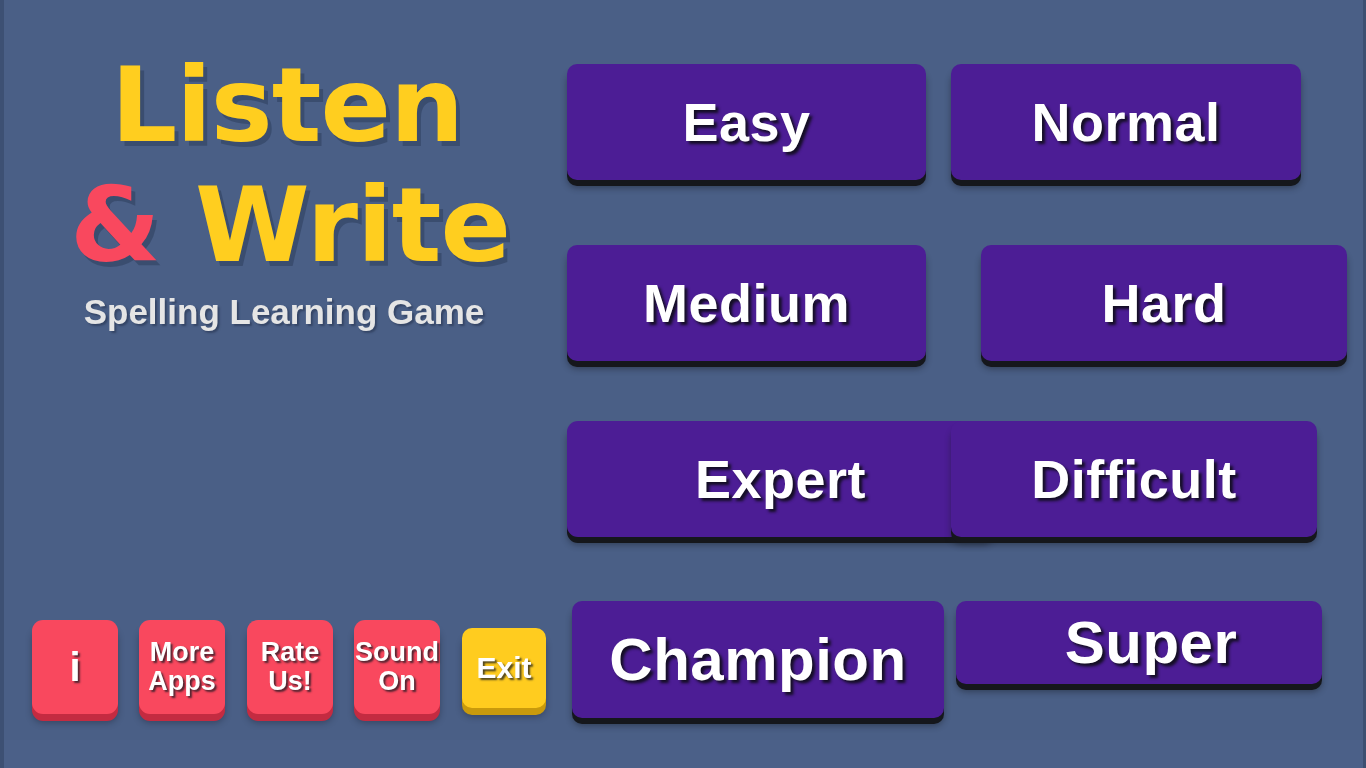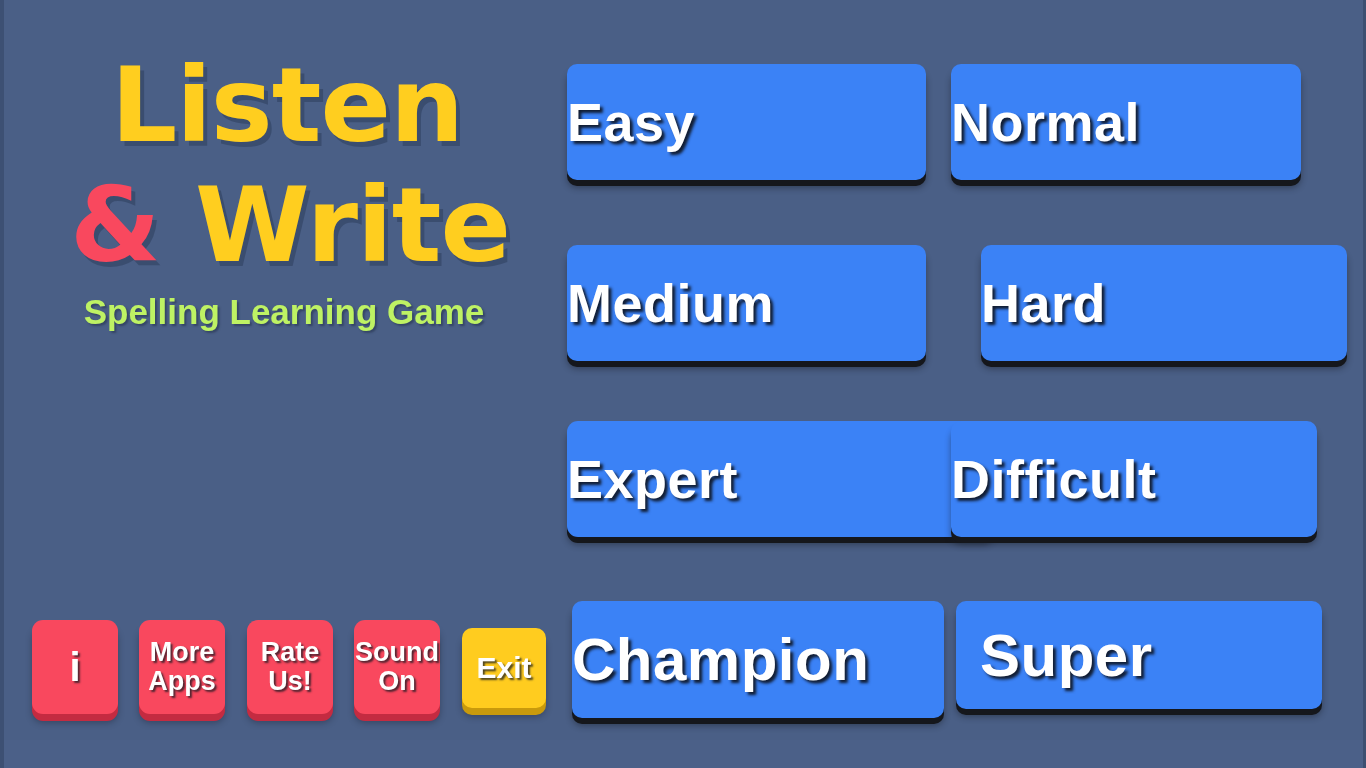--- a/index.html
+++ b/index.html
@@ -58,58 +58,58 @@
   #title-line2 { margin-top: 20px; padding-left: 12px; }
   .amp {
     color: #F9485E;
   }
   #subtitle {
     margin-top: 16px;
     font-family: "Liberation Sans", sans-serif;
     font-weight: bold;
     font-size: 35px;
     letter-spacing: 0px;
-    color: #bef264;
+    color: #e5e5e5;
     text-align: center;
     text-shadow: 2px 2px 2px rgba(35,48,74,0.55);
     white-space: nowrap;
   }
 
   
   .lvl {
     position: absolute;
     box-sizing: border-box;
-    background: #3b82f6;
+    background: #4c1d95;
     border-radius: 10px;
     border: none;
     outline: none;
     box-shadow: 0 6px 0 0 #15171c, 0 8px 6px rgba(22,26,36,0.45);
     color: #ffffff;
     font-family: "Liberation Sans", sans-serif;
     font-weight: bold;
     display: flex;
     align-items: center;
-    justify-content: flex-start;
+    justify-content: center;
     padding: 0;
     cursor: pointer;
     text-shadow: 3px 3px 3px rgba(10,12,16,0.85);
     letter-spacing: 0.5px;
   }
   .lvl span { pointer-events: none; }
 
   
   #btn-easy      { left: 563px; top: 64px;  width: 359px; height: 116px; font-size: 54px; }
   #btn-normal    { left: 947px; top: 64px;  width: 350px; height: 116px; font-size: 54px; }
   #btn-medium    { left: 563px; top: 245px; width: 359px; height: 116px; font-size: 54px; }
   #btn-hard      { left: 947px; top: 245px; width: 366px; height: 116px; font-size: 54px; margin-left: 30px; }
   #btn-expert    { left: 563px; top: 421px; width: 427px; height: 116px; font-size: 54px; border-radius: 11px; }
   #btn-difficult { left: 947px; top: 421px; width: 366px; height: 116px; font-size: 54px; }
   
   #btn-champion  { left: 568px; top: 601px; width: 372px; height: 117px; font-size: 60px; }
-  #btn-super     { left: 952px; top: 601px; width: 366px; height: 108px; font-size: 60px; padding-left: 24px; }
+  #btn-super     { left: 952px; top: 601px; width: 366px; height: 83px; font-size: 60px; padding-left: 24px; }
 
   
   #util-bar {
     position: absolute;
     left: 28px;
     top: 620px;
   }
   .util {
     position: absolute;
     box-sizing: border-box;

